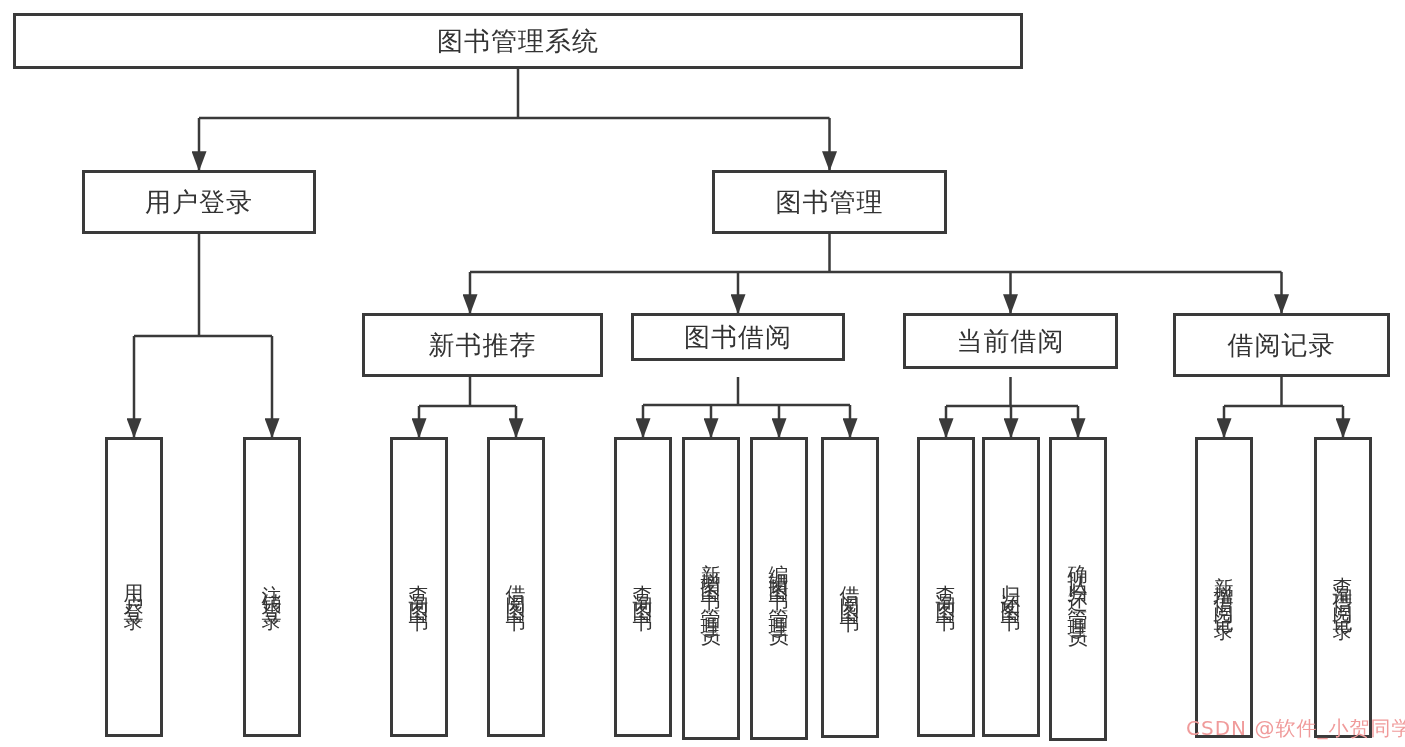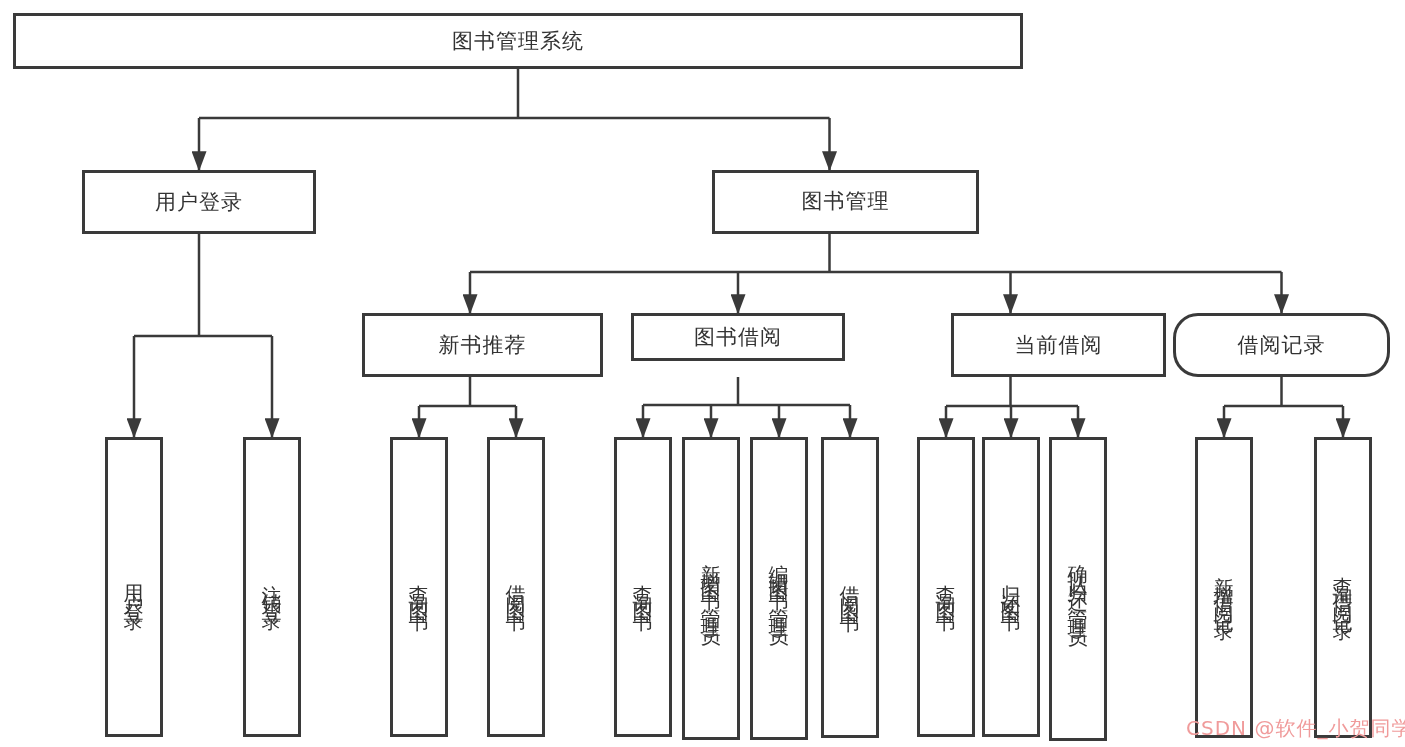--- a/index.html
+++ b/index.html
@@ -20,21 +20,21 @@
     box-sizing:border-box;
     background:#ffffff;
     border:3px solid var(--line,#3a3a3a);
     display:flex;
     align-items:center;
     justify-content:center;
     z-index:2;
     color:var(--text,#333333);
   }
   .node-label{
-    font-size:21px;
+    font-size:26px;
     letter-spacing:1px;
     white-space:nowrap;
     line-height:1;
   }
   .node.v .node-label{
     writing-mode:vertical-rl;
     font-size:20px;
     letter-spacing:9px;
     white-space:normal;
   }
@@ -95,33 +95,33 @@
       </g>
   </svg>
 
   <div id="nodes">
       <div class="node" style="left: 13px; top: 13px; width: 1010px; height: 56px;">
         <span class="node-label">图书管理系统</span>
       </div>
       <div class="node" style="left: 82px; top: 170px; width: 234px; height: 64px;">
         <span class="node-label">用户登录</span>
       </div>
-      <div class="node" style="left: 712px; top: 170px; width: 267px; height: 64px; font-family: Liberation Mono, monospace;">
+      <div class="node" style="left: 712px; top: 170px; width: 235px; height: 64px;">
         <span class="node-label">图书管理</span>
       </div>
       <div class="node" style="left: 362px; top: 313px; width: 241px; height: 64px;">
         <span class="node-label">新书推荐</span>
       </div>
       <div class="node" style="left: 631px; top: 313px; width: 214px; height: 48px;">
         <span class="node-label">图书借阅</span>
       </div>
-      <div class="node" style="left: 903px; top: 313px; width: 215px; height: 64px; margin-left: 48px;">
+      <div class="node" style="left: 903px; top: 313px; width: 215px; height: 56px;">
         <span class="node-label">当前借阅</span>
       </div>
-      <div class="node" style="left: 1173px; top: 313px; width: 217px; height: 64px; border-radius: 25px;">
+      <div class="node" style="left: 1173px; top: 313px; width: 217px; height: 64px;">
         <span class="node-label">借阅记录</span>
       </div>
       <div class="node v" style="left: 105px; top: 437px; width: 58px; height: 300px;">
         <span class="node-label">用户登录</span>
       </div>
       <div class="node v" style="left: 243px; top: 437px; width: 58px; height: 300px;">
         <span class="node-label">注销登录</span>
       </div>
       <div class="node v" style="left: 390px; top: 437px; width: 58px; height: 300px;">
         <span class="node-label">查询图书</span>

